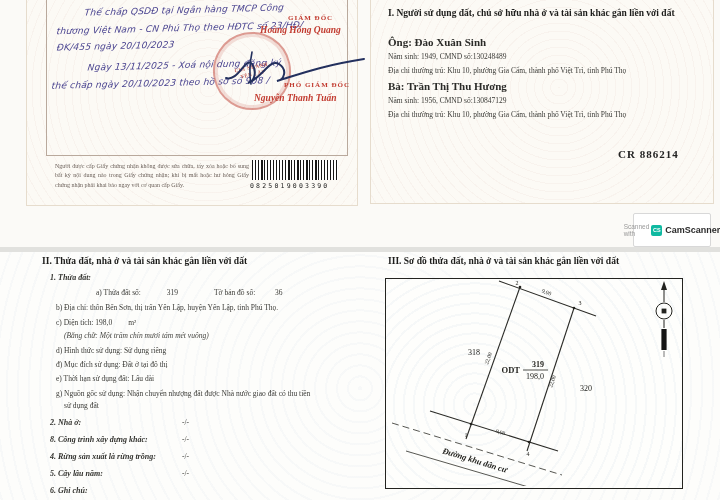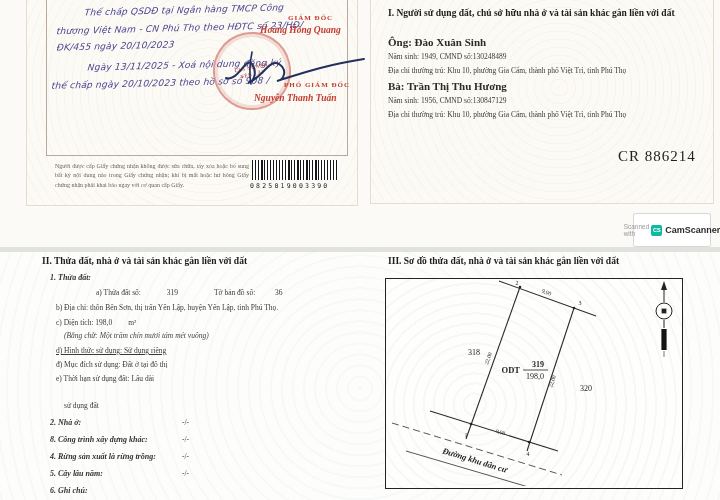--- a/index.html
+++ b/index.html
@@ -18,21 +18,21 @@
   .sname{font-weight:bold;font-style:italic;font-size:9.5px;white-space:nowrap;}
   .seal{width:74px;height:74px;border-radius:50%;border:2px solid rgba(190,60,48,.5);
     box-shadow:inset 0 0 0 3px rgba(190,60,48,.15);display:flex;flex-direction:column;align-items:center;justify-content:center;gap:2px;transform:rotate(-12deg);}
   .sealtxt{font-size:5px;color:rgba(180,50,40,.8);font-weight:bold;letter-spacing:.5px;}
   .note{width:194px;font-size:6px;line-height:1.55;color:#6a5f58;text-align:justify;}
   .bars{width:86px;height:20px;background:repeating-linear-gradient(90deg,#161616 0 1.5px,#fff 1.5px 3px,#161616 3px 3.8px,#fff 3.8px 6px,#161616 6px 7px,#fff 7px 9px);}
   .barnum{font-family:"DejaVu Sans Mono",monospace;font-size:6.5px;letter-spacing:2.2px;color:#222;}
   .h1{font-weight:bold;font-size:9.5px;color:#1d1d1b;white-space:nowrap;}
   .b85{font-weight:bold;font-size:11px;white-space:nowrap;}
   .t75{font-size:7.5px;white-space:nowrap;color:#3a3a36;}
-  .serial{font-weight:normal;font-size:15px;letter-spacing:1px;color:#222;}
+  .serial{font-weight:bold;font-size:11px;letter-spacing:1px;color:#222;}
   .bi{font-weight:bold;font-style:italic;font-size:8px;white-space:nowrap;color:#33332f;}
   .row{font-size:7.5px;white-space:nowrap;color:#3a3a36;}
   .words{font-style:italic;font-size:7.5px;white-space:nowrap;color:#44443f;}
   .itemval{font-size:7.5px;color:#3a3a36;}
   .csbadge{left:633px;top:213px;width:76px;height:32px;background:#fff;border:1px solid #d8d8d8;border-radius:2px;
     display:flex;flex-direction:row;align-items:center;justify-content:center;gap:2px;font-family:"Liberation Sans","DejaVu Sans",sans-serif;}
   .csline1{font-size:6.5px;color:#999;}
   .csrow{display:flex;align-items:center;gap:3px;}
   .cslogo{width:11px;height:11px;border-radius:2px;background:#0fb9a1;color:#fff;font-size:5.5px;font-weight:bold;display:flex;align-items:center;justify-content:center;}
   .csname{font-size:9px;font-weight:bold;color:#2b2b2b;}
@@ -105,23 +105,24 @@
     <span style="margin-left:24px;">319</span>
     <span style="margin-left:34px;">Tờ bản đồ số:</span>
     <span style="margin-left:18px;">36</span>
   </div>
   <div class="abs row" style="left:56px;top:303px;">b) Địa chỉ: thôn Bến Sơn, thị trấn Yên Lập, huyện Yên Lập, tỉnh Phú Thọ.</div>
   <div class="abs row" style="left:56px;top:318px;">
     <span>c) Diện tích: 198,0</span>
     <span style="margin-left:14px;">m²</span>
   </div>
   <div class="abs words" style="left:64px;top:331px;">(Bằng chữ: Một trăm chín mươi tám mét vuông)</div>
-  <div class="abs row" style="left:56px;top:346px;text-decoration:underline;">d) Hình thức sử dụng: Sử dụng riêng</div>
+  <div class="abs row" style="left:56px;top:346px;">d) Hình thức sử dụng: Sử dụng riêng</div>
   <div class="abs row" style="left:56px;top:360px;">đ) Mục đích sử dụng: Đất ở tại đô thị</div>
   <div class="abs row" style="left:56px;top:374px;">e) Thời hạn sử dụng đất: Lâu dài</div>
+  <div class="abs row" style="left:56px;top:389px;">g) Nguồn gốc sử dụng: Nhận chuyển nhượng đất được Nhà nước giao đất có thu tiền</div>
   <div class="abs row" style="left:64px;top:401px;text-align:right;">sử dụng đất</div>
 
   <div class="abs bi" style="left:50px;top:418px;">2. Nhà ở:</div>
   <div class="abs itemval" style="left:182px;top:418px;">-/-</div>
   <div class="abs bi" style="left:50px;top:435px;">8. Công trình xây dựng khác:</div>
   <div class="abs itemval" style="left:182px;top:435px;">-/-</div>
   <div class="abs bi" style="left:50px;top:452px;">4. Rừng sản xuất là rừng trồng:</div>
   <div class="abs itemval" style="left:182px;top:452px;">-/-</div>
   <div class="abs bi" style="left:50px;top:469px;">5. Cây lâu năm:</div>
   <div class="abs itemval" style="left:182px;top:469px;">-/-</div>

